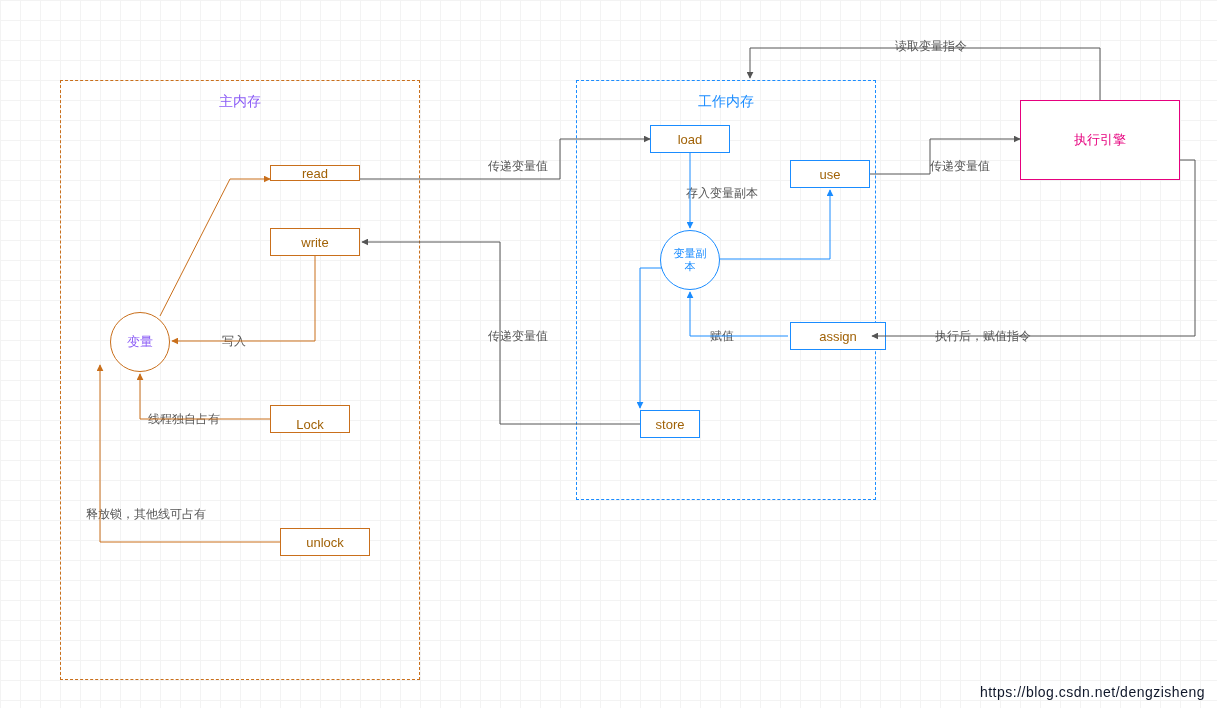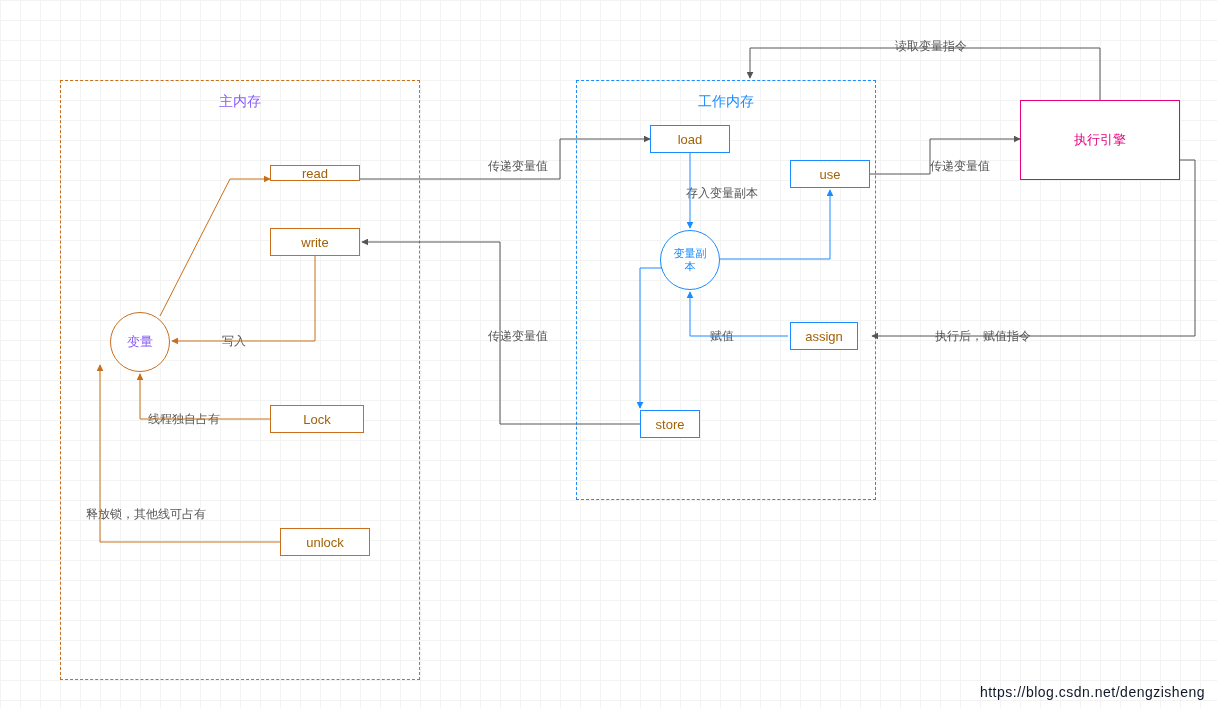--- a/index.html
+++ b/index.html
@@ -60,38 +60,38 @@
 
 <div class="box circle brd-orange orange" style="left:110px; top:312px; width:60px; height:60px;">
   <span>变量</span>
 </div>
 <div class="box brd-orange" style="left:270px; top:165px; width:90px; height:16px;">
   <span class="black">read</span>
 </div>
 <div class="box brd-orange" style="left:270px; top:228px; width:90px; height:28px;">
   <span class="black">write</span>
 </div>
-<div class="box brd-orange" style="left:270px; top:405px; width:94px; height:28px;">
+<div class="box brd-orange" style="left:270px; top:405px; width:80px; height:28px;align-items:flex-end;">
   <span class="black">Lock</span>
 </div>
 <div class="box brd-orange" style="left:280px; top:528px; width:90px; height:28px;">
   <span class="black">unlock</span>
 </div>
 
 <div class="box brd-blue" style="left:650px; top:125px; width:80px; height:28px;">
   <span class="black">load</span>
 </div>
 <div class="box brd-blue" style="left:790px; top:160px; width:80px; height:28px;">
   <span class="black">use</span>
 </div>
 <div class="box circle brd-blue blue" style="left:660px; top:230px; width:60px; height:60px; white-space: pre-line; font-size:11px;">
   <span>变量副
 本</span>
 </div>
-<div class="box brd-blue" style="left:790px; top:322px; width:68px; height:28px;">
+<div class="box brd-blue" style="left:790px; top:322px; width:96px; height:28px;">
   <span class="black">assign</span>
 </div>
 <div class="box brd-blue" style="left:640px; top:410px; width:60px; height:28px;">
   <span class="black">store</span>
 </div>
 
 <div class="label" style="left:222px; top:333px;">写入</div>
 <div class="label" style="left:148px; top:411px;">线程独自占有</div>
 <div class="label" style="left:86px; top:506px;">释放锁，其他线可占有</div>
 <div class="label" style="left:488px; top:158px;">传递变量值</div>

